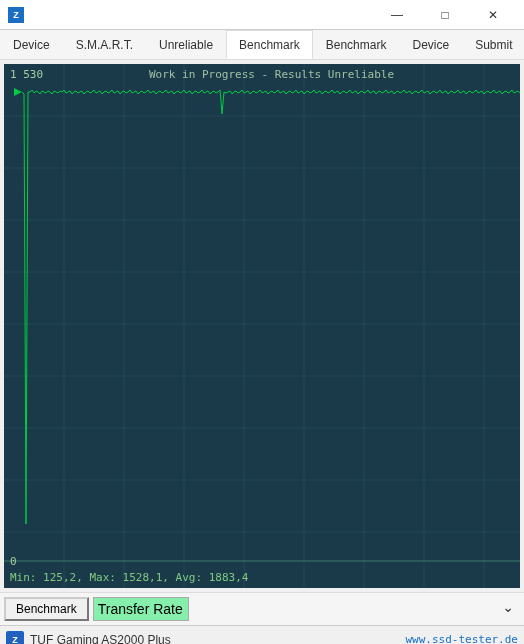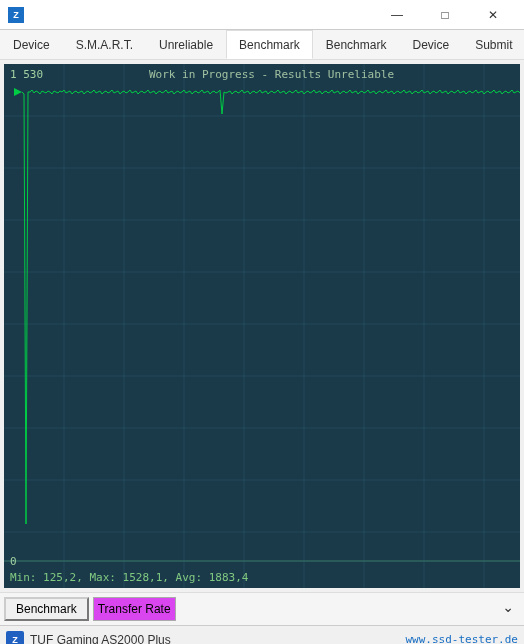--- a/index.html
+++ b/index.html
@@ -151,22 +151,22 @@
       border: 2px outset #ccc;
       cursor: pointer;
       font-size: 12px;
       font-weight: 500;
       min-width: 70px;
     }
     .transfer-select {
       flex: 1;
       height: 24px;
       border: 1px solid #aaa;
-      background: #d946ef;
-      font-size: 12px;
+      background: #86efac;
+      font-size: 14px;
       padding: 0 4px;
       appearance: none;
       -webkit-appearance: none;
       cursor: pointer;
       position: relative;
     }
     .select-wrapper {
       flex: 1;
       position: relative;
     }

